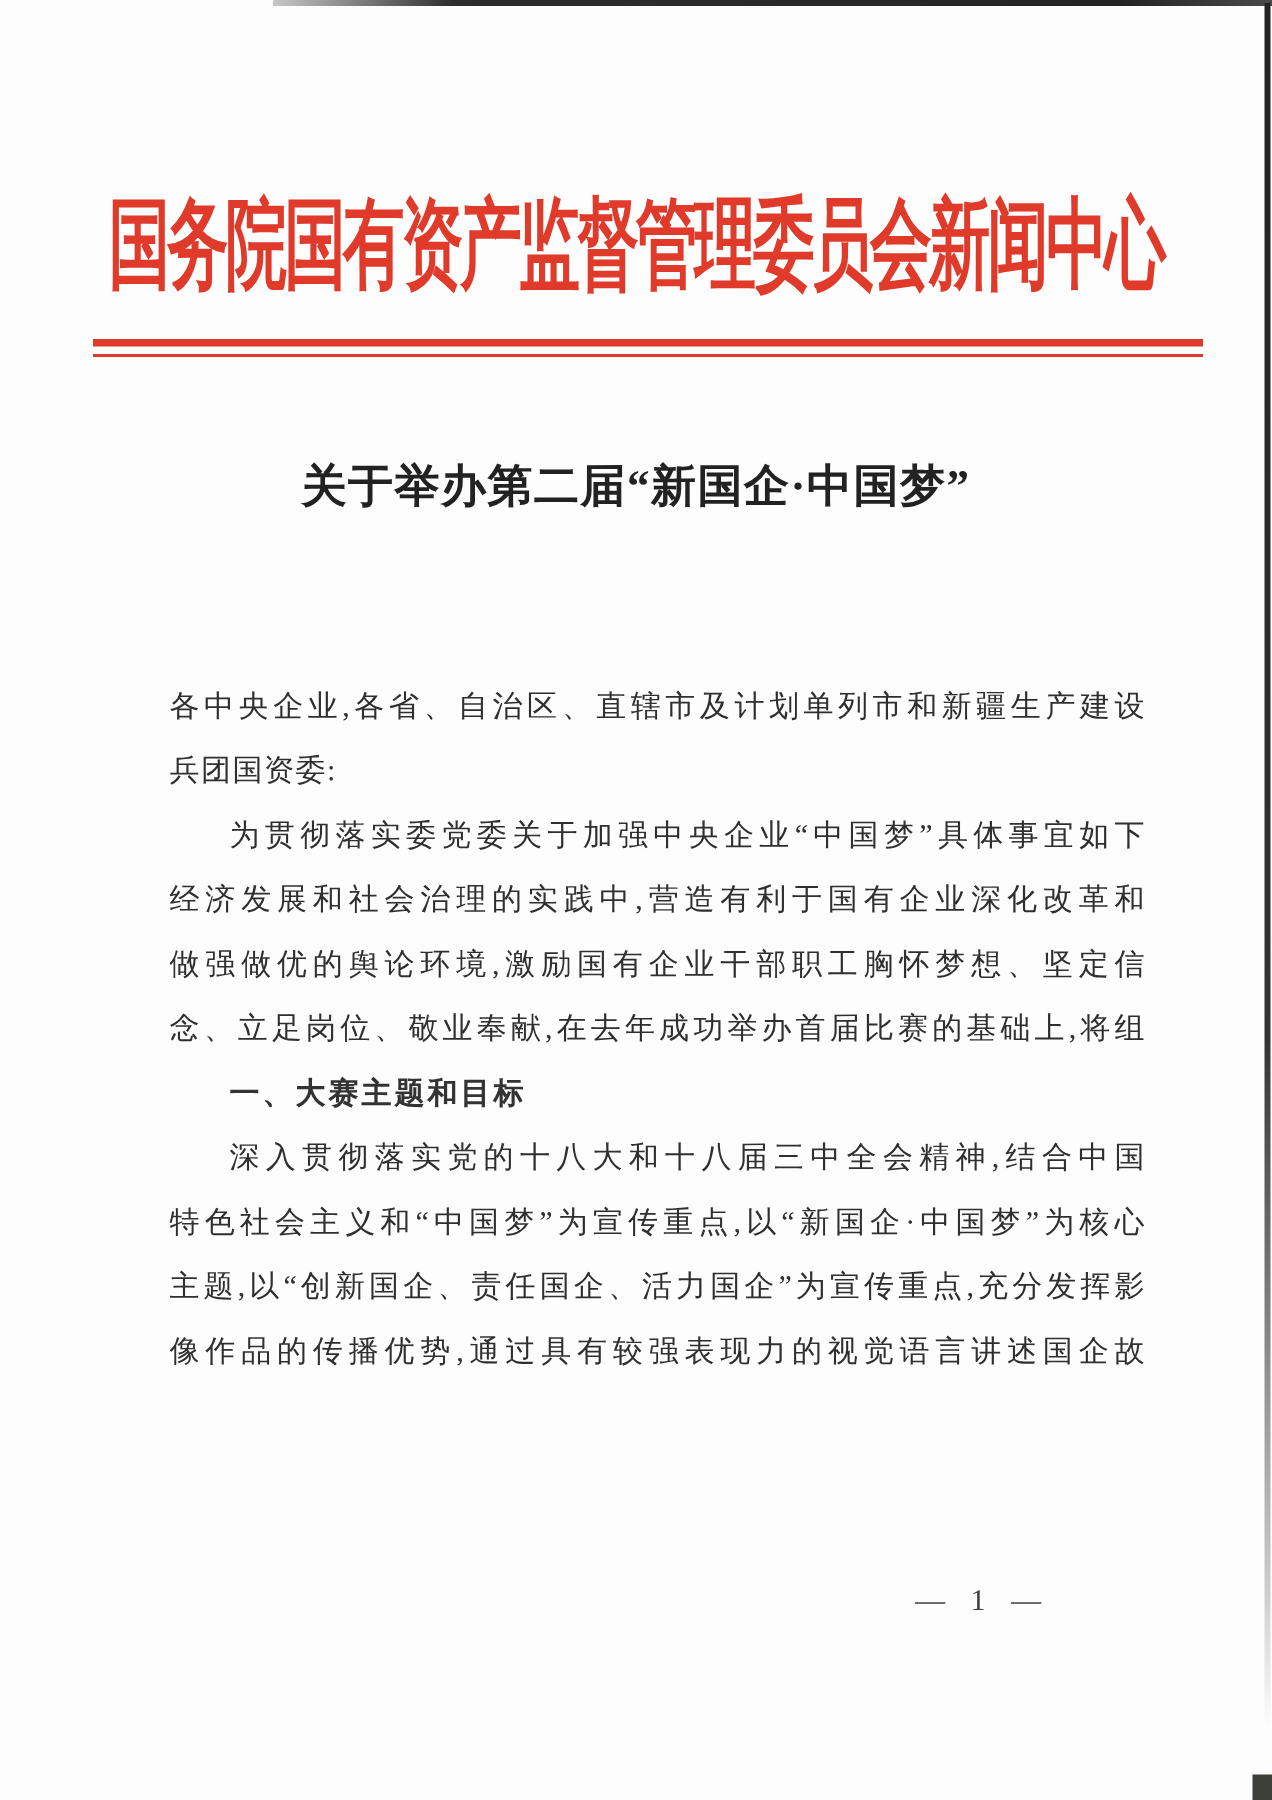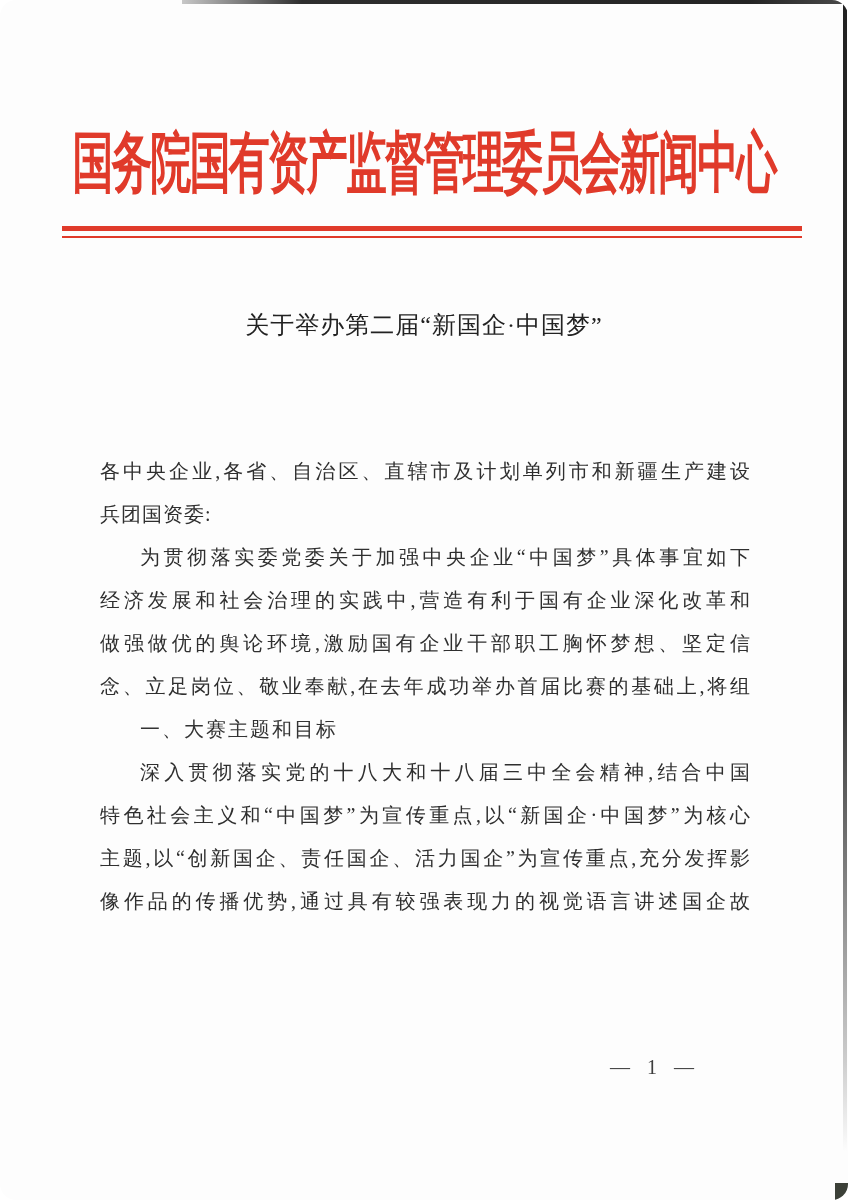--- a/index.html
+++ b/index.html
@@ -9,21 +9,20 @@
   }
   .page {
     position: relative;
     width: 848px;
     height: 1200px;
     margin: 0 auto;
     background: #fdfdfd;
     overflow: hidden;
     font-family: "Liberation Serif", "DejaVu Serif", serif;
     color: #2d2d2d;
-    border-radius: 16px;
   }
 
   
   .edge-top {
     position: absolute;
     top: 0; left: 182px; right: 0;
     height: 4px;
     background: linear-gradient(to right, rgba(40,40,40,0.25), #2e2e2e 18%, #242424 85%, #4a4a4a);
   }
   .edge-right {
@@ -63,51 +62,51 @@
     border-bottom: 2px solid var(--accent, #e03a2a);
   }
 
   
   .doc-title {
     position: absolute;
     top: 296px; left: 0;
     width: 100%;
     margin: 0;
     text-align: center;
-    font-size: 24px;
-    font-weight: 400;
+    font-size: 30px;
+    font-weight: 700;
     line-height: 58px;
     color: #222222;
     letter-spacing: 1px;
   }
 
   
   .doc-body {
     position: absolute;
-    top: 450px; left: 100px;
+    top: 450px; left: 113px;
     width: 650px;
     font-size: 20px;
     color: #2f2f2f;
   }
   .line {
     line-height: 43px;
     height: 43px;
     letter-spacing: 1px;
     white-space: nowrap;
   }
   .line.justify {
     white-space: normal;
     text-align: justify;
     text-align-last: justify;
     text-justify: inter-character;
     letter-spacing: 0;
   }
   .line.indent { text-indent: 2em; }
   .line.bold {
-    font-weight: 400;
+    font-weight: 700;
     font-family: "Liberation Sans", "DejaVu Sans", sans-serif;
     color: #333333;
     letter-spacing: 2px;
   }
 
   .page-number {
     position: absolute;
     top: 1056px;
     right: 148px;
     font-size: 20px;

